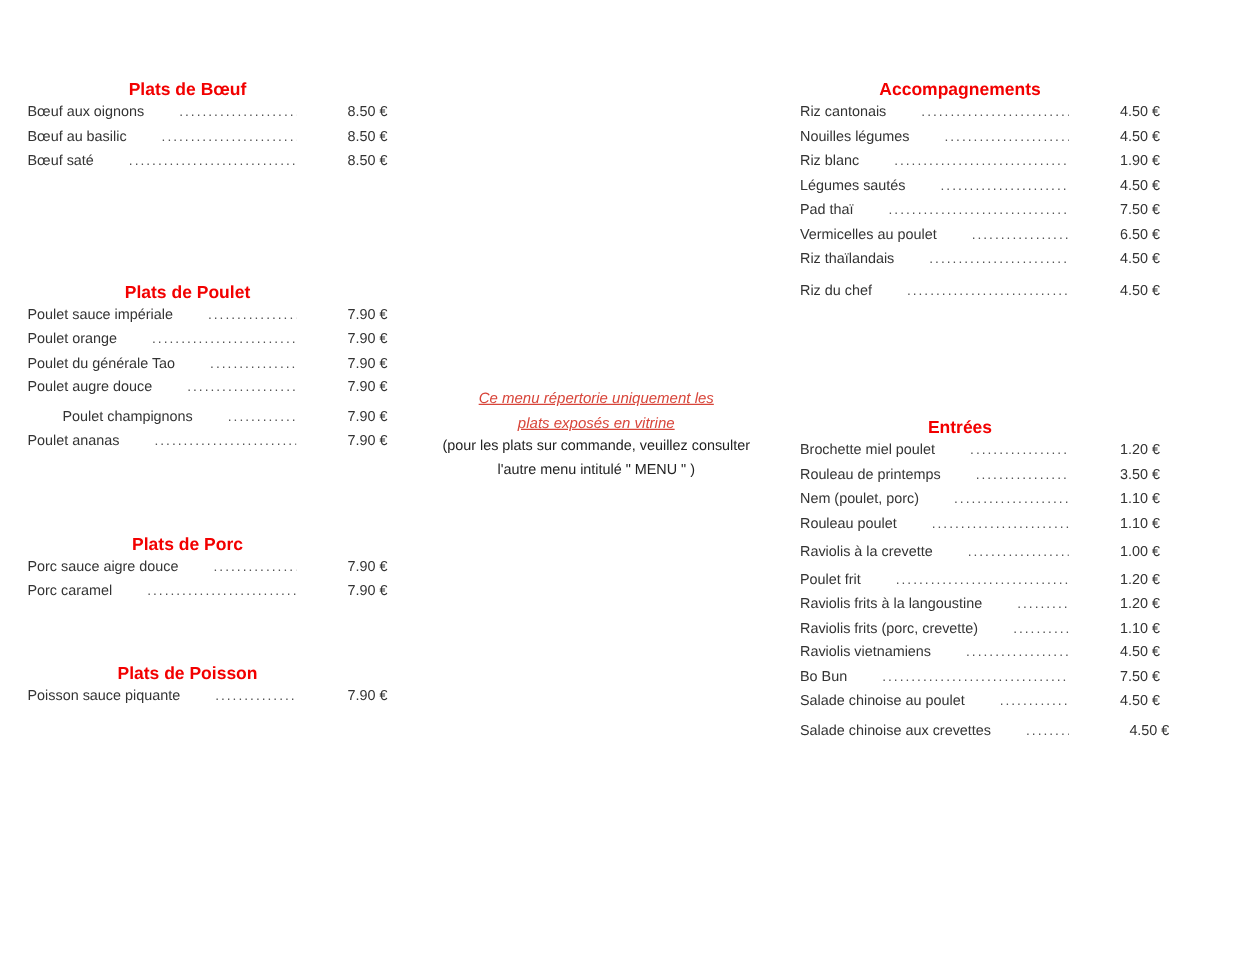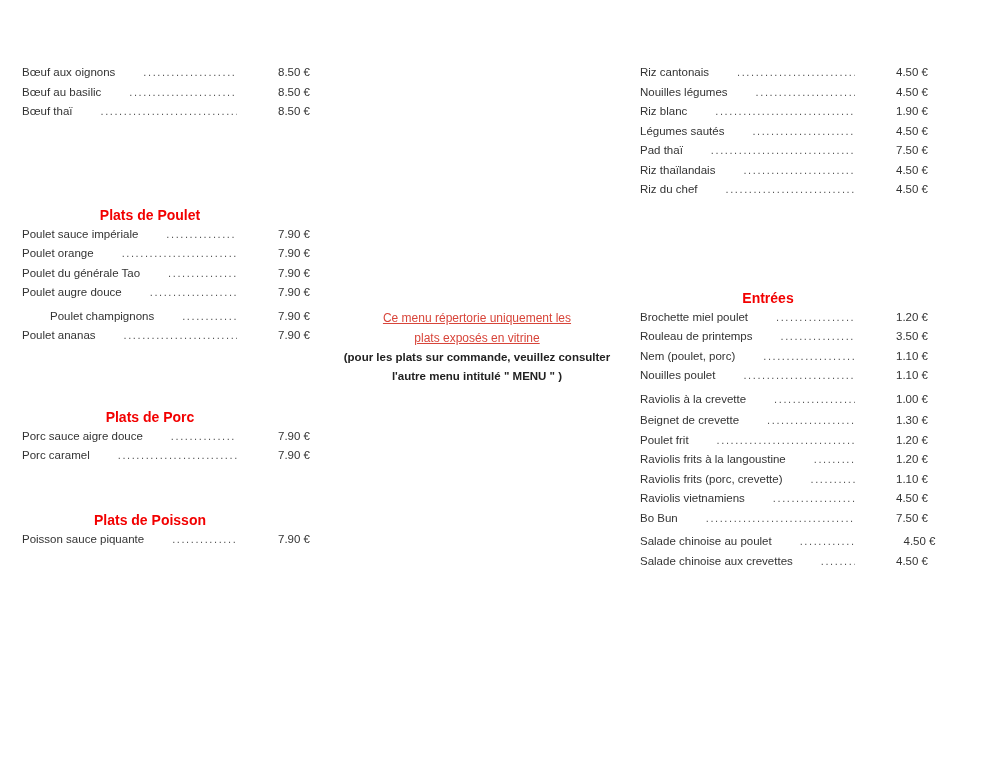--- a/index.html
+++ b/index.html
@@ -84,51 +84,53 @@
   
   .notice {
     position: absolute;
     left: 340px;
     top: 309px;
     width: 274px;
     text-align: center;
   }
   .notice-red {
     font-size: 12px;
+    font-style: italic;
     color: #d8453a;
     text-decoration: underline;
     line-height: 19.5px;
   }
   .notice-black {
     font-size: 11.5px;
-    font-weight: bold;
+    font-weight: normal;
     color: #222222;
     line-height: 18.5px;
   }
 </style>
 </head>
 <body>
 
 <div id="page">
 
   <div class="column col-left" id="left-column">
       <div class="section sec-boeuf">
+        <div class="section-title">Plats de Bœuf</div>
         <div class="rows">
           <div class="row">
             <span class="item-name">Bœuf aux oignons</span>
             <span class="dot-leader"></span>
             <span class="item-price">8.50 €</span>
           </div>
           <div class="row">
             <span class="item-name">Bœuf au basilic</span>
             <span class="dot-leader"></span>
             <span class="item-price">8.50 €</span>
           </div>
           <div class="row">
-            <span class="item-name">Bœuf thaï</span>
+            <span class="item-name">Bœuf saté</span>
             <span class="dot-leader"></span>
             <span class="item-price">8.50 €</span>
           </div>
         </div>
       </div>
       <div class="section sec-poulet">
         <div class="section-title">Plats de Poulet</div>
         <div class="rows">
           <div class="row">
             <span class="item-name">Poulet sauce impériale</span>
@@ -191,20 +193,21 @@
 
   <div class="notice">
     <div class="notice-red">Ce menu répertorie uniquement les</div>
     <div class="notice-red">plats exposés en vitrine</div>
     <div class="notice-black">(pour les plats sur commande, veuillez consulter</div>
     <div class="notice-black">l'autre menu intitulé  " MENU " )</div>
   </div>
 
   <div class="column col-right" id="right-column">
       <div class="section sec-accomp">
+        <div class="section-title">Accompagnements</div>
         <div class="rows">
           <div class="row">
             <span class="item-name">Riz cantonais</span>
             <span class="dot-leader"></span>
             <span class="item-price">4.50 €</span>
           </div>
           <div class="row">
             <span class="item-name">Nouilles légumes</span>
             <span class="dot-leader"></span>
             <span class="item-price">4.50 €</span>
@@ -216,20 +219,25 @@
           </div>
           <div class="row">
             <span class="item-name">Légumes sautés</span>
             <span class="dot-leader"></span>
             <span class="item-price">4.50 €</span>
           </div>
           <div class="row">
             <span class="item-name">Pad thaï</span>
             <span class="dot-leader"></span>
             <span class="item-price">7.50 €</span>
+          </div>
+          <div class="row">
+            <span class="item-name">Vermicelles au poulet</span>
+            <span class="dot-leader"></span>
+            <span class="item-price">6.50 €</span>
           </div>
           <div class="row">
             <span class="item-name">Riz thaïlandais</span>
             <span class="dot-leader"></span>
             <span class="item-price">4.50 €</span>
           </div>
           <div class="row">
             <span class="item-name">Riz du chef</span>
             <span class="dot-leader"></span>
             <span class="item-price">4.50 €</span>
@@ -248,35 +256,30 @@
             <span class="item-name">Rouleau de printemps</span>
             <span class="dot-leader"></span>
             <span class="item-price">3.50 €</span>
           </div>
           <div class="row">
             <span class="item-name">Nem (poulet, porc)</span>
             <span class="dot-leader"></span>
             <span class="item-price">1.10 €</span>
           </div>
           <div class="row">
-            <span class="item-name">Nouilles poulet</span>
+            <span class="item-name">Rouleau poulet</span>
             <span class="dot-leader"></span>
             <span class="item-price">1.10 €</span>
           </div>
           <div class="row">
             <span class="item-name">Raviolis à la crevette</span>
             <span class="dot-leader"></span>
             <span class="item-price">1.00 €</span>
           </div>
           <div class="row">
-            <span class="item-name">Beignet de crevette</span>
-            <span class="dot-leader"></span>
-            <span class="item-price">1.30 €</span>
-          </div>
-          <div class="row">
             <span class="item-name">Poulet frit</span>
             <span class="dot-leader"></span>
             <span class="item-price">1.20 €</span>
           </div>
           <div class="row">
             <span class="item-name">Raviolis frits à la langoustine</span>
             <span class="dot-leader"></span>
             <span class="item-price">1.20 €</span>
           </div>
           <div class="row">

